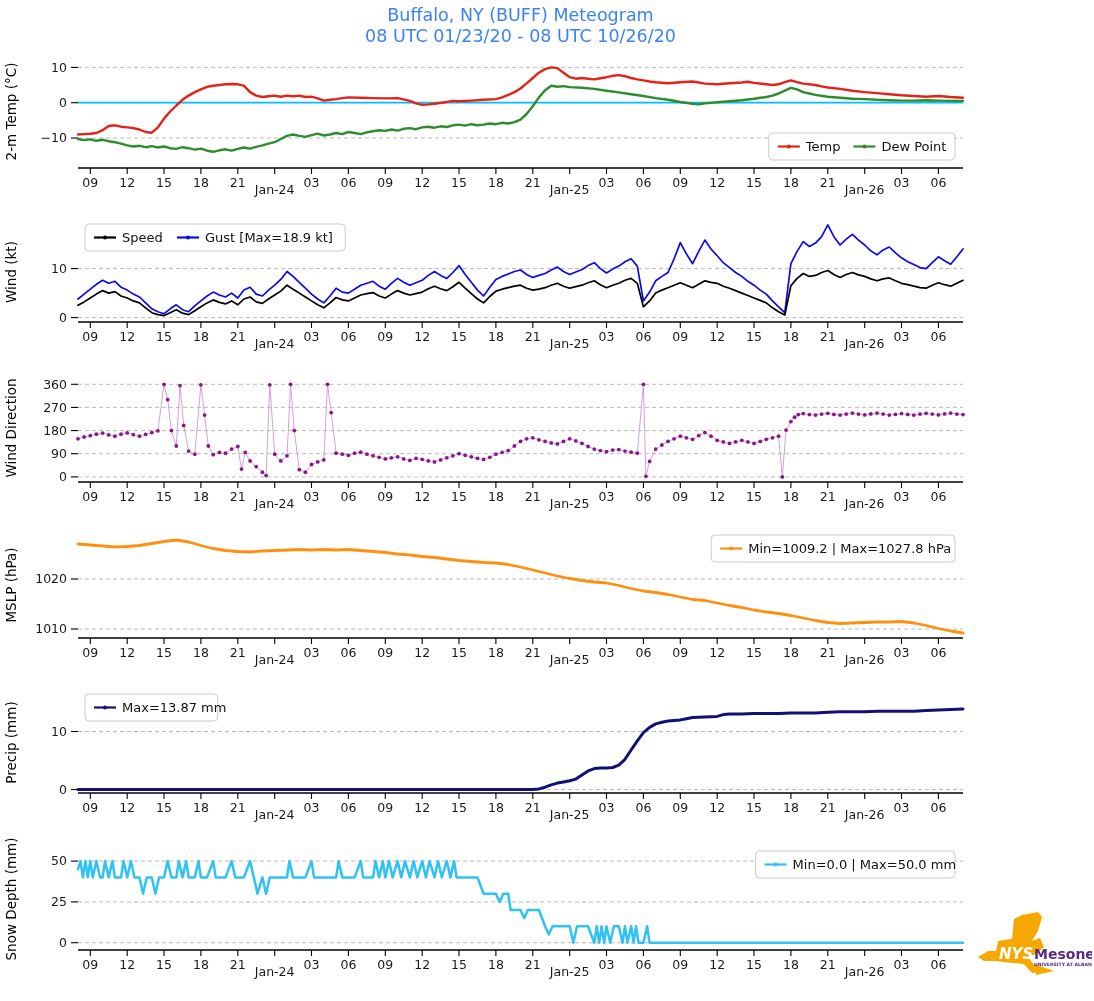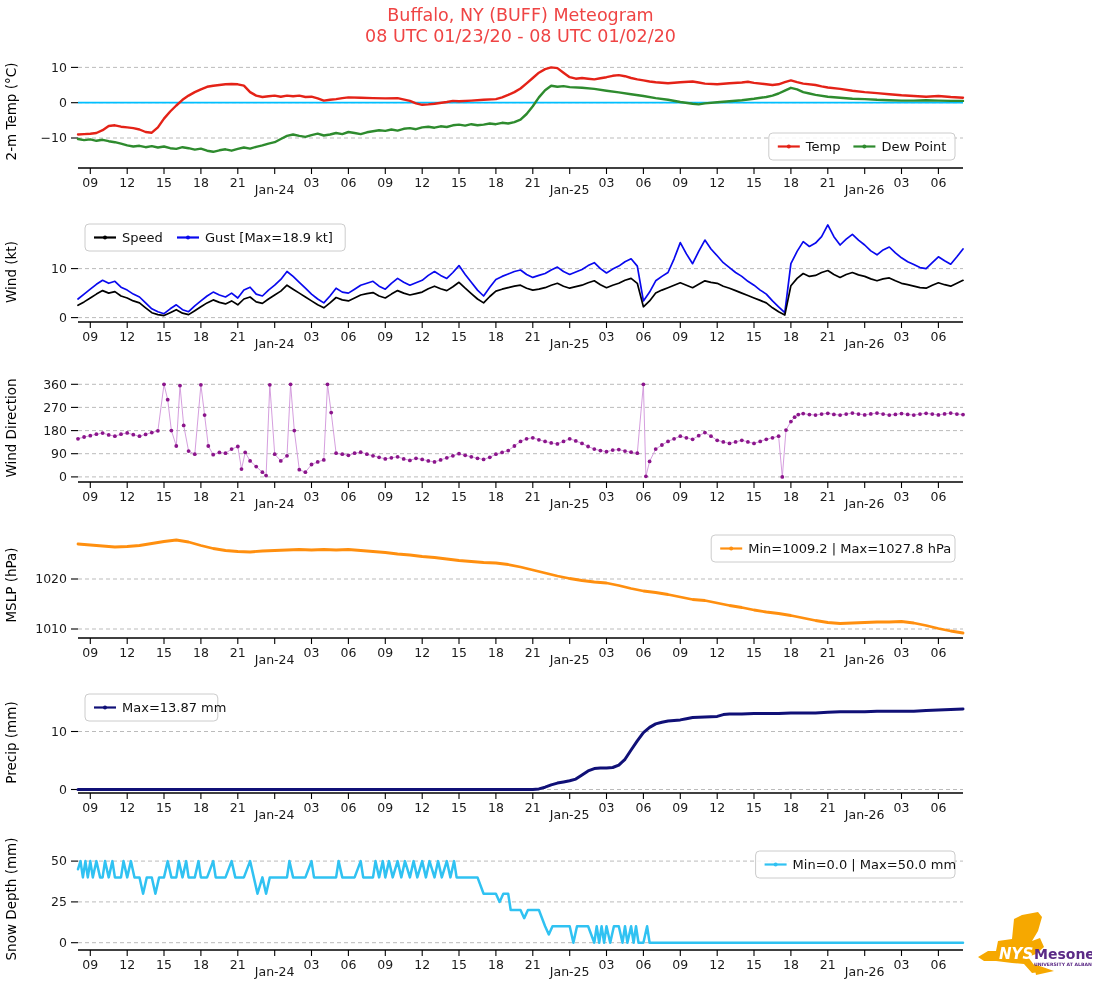--- a/index.html
+++ b/index.html
@@ -1,28 +1,28 @@
 <!DOCTYPE html>
 <html><head>
 <meta charset="utf-8">
 <style>
   html,body{margin:0;padding:0;background:#ffffff;}
   body{width:1094px;height:1001px;position:relative;overflow:hidden;
        font-family:"DejaVu Sans",sans-serif;color:#000;}
   .title{position:absolute;top:5px;left:78px;width:885px;text-align:center;}
-  .title div{font-size:17.5px;line-height:21px;color:#ef4444;}
+  .title div{font-size:17.5px;line-height:21px;color:#3b82f6;}
   #chart{position:absolute;top:0;left:0;font-family:"DejaVu Sans",sans-serif;}
   .logo{position:absolute;right:2px;bottom:14px;width:120px;height:80px;text-decoration:underline;}
 </style>
 </head>
 <body>
 
 <div class="title">
   <div>Buffalo, NY (BUFF) Meteogram</div>
-  <div>08 UTC 01/23/20 - 08 UTC 01/02/20</div>
+  <div>08 UTC 01/23/20 - 08 UTC 10/26/20</div>
 </div>
 
 <svg id="chart" width="1094" height="1001">
     <g>
       <g>
         <line x1="78" x2="963" y1="67.4" y2="67.4" stroke="#b3b3b3" stroke-width="0.9" stroke-dasharray="4 3"></line>
         <line x1="71" x2="78" y1="67.4" y2="67.4" stroke="#000" stroke-width="1.1"></line>
         <text x="67" y="71.7" text-anchor="end" font-size="12.5" fill="#1a1a1a">10</text>
         <line x1="78" x2="963" y1="102.7" y2="102.7" stroke="#b3b3b3" stroke-width="0.9" stroke-dasharray="4 3"></line>
         <line x1="71" x2="78" y1="102.7" y2="102.7" stroke="#000" stroke-width="1.1"></line>

